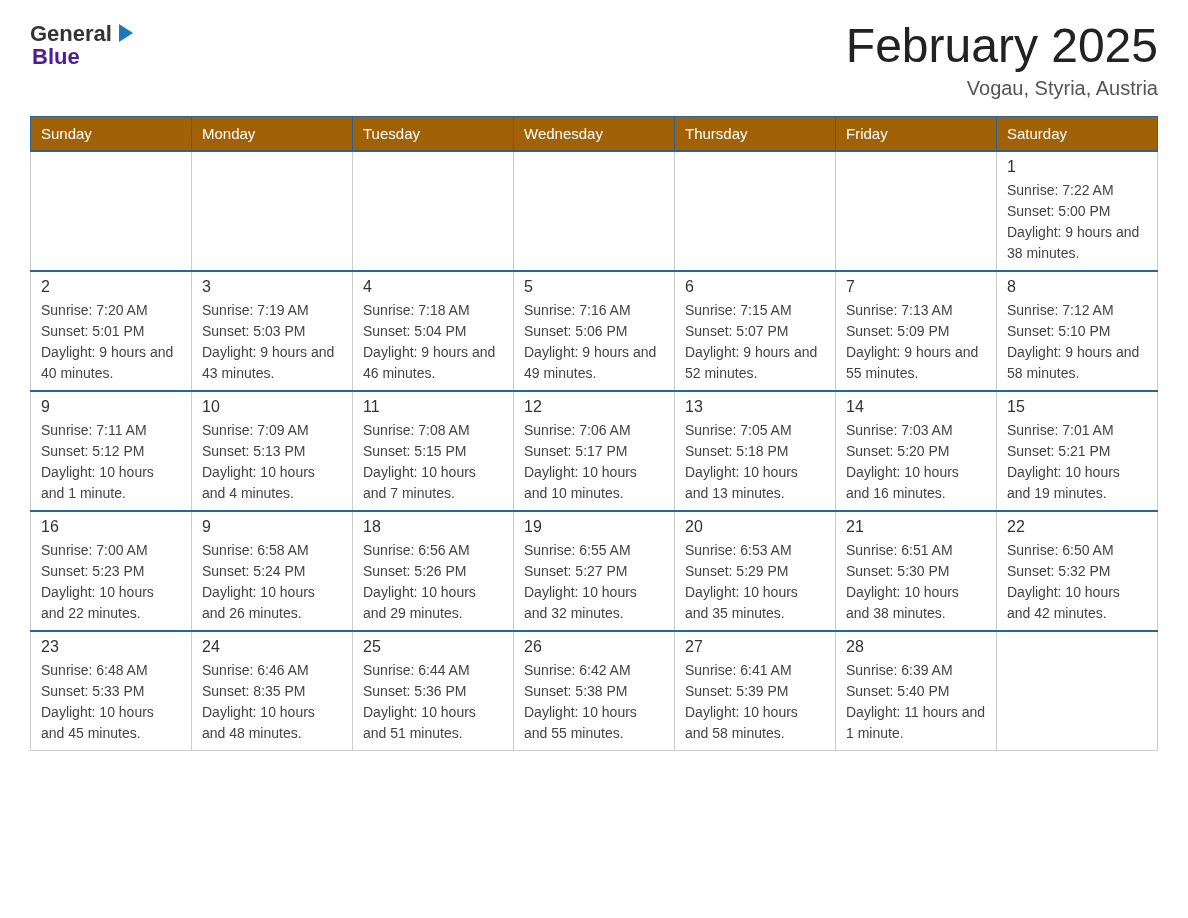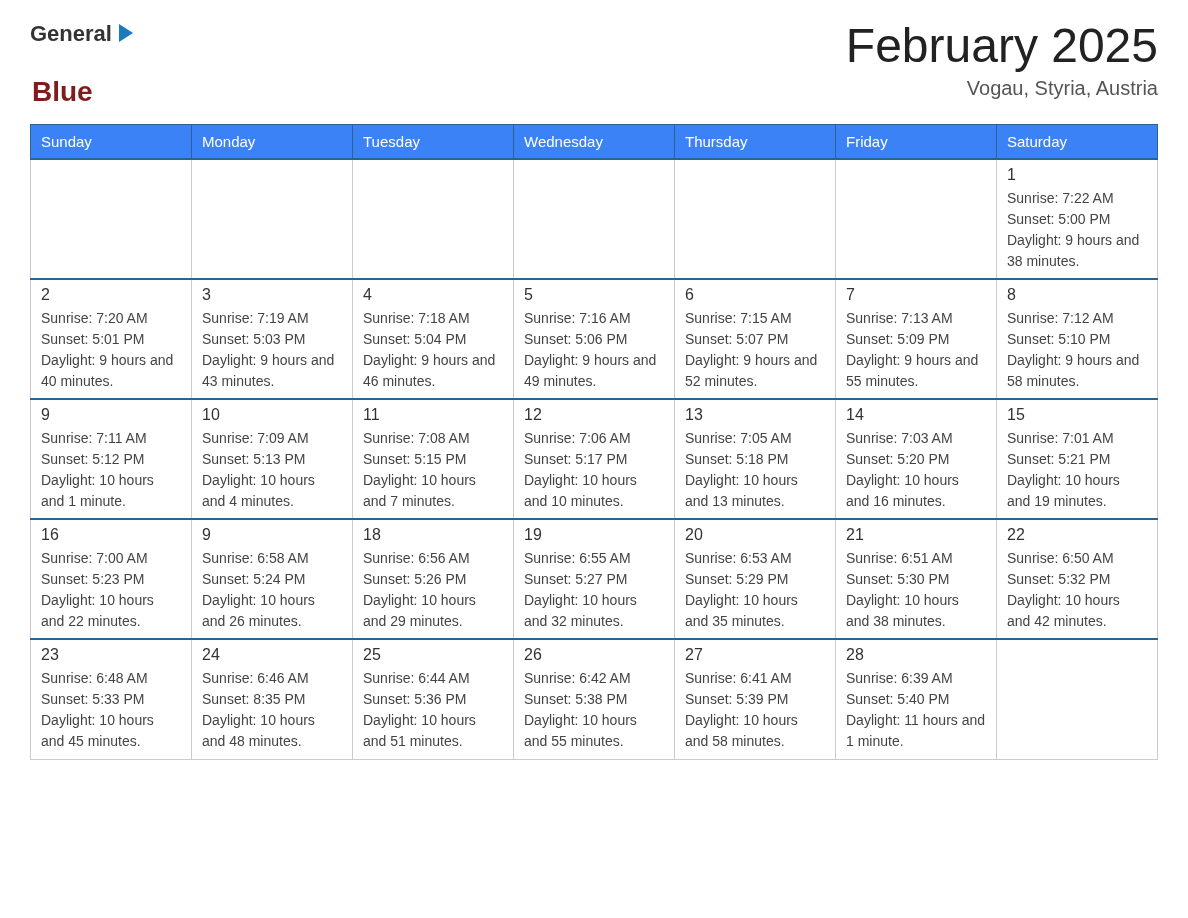--- a/index.html
+++ b/index.html
@@ -17,30 +17,29 @@
       margin-bottom: 16px;
     }
     .logo-text-general {
       font-size: 22px;
       font-weight: bold;
       color: #333;
     }
     .logo-wrapper {
       display: flex;
       flex-direction: column;
-      gap: 32px;
     }
     .logo-line1 {
       display: flex;
       align-items: center;
     }
     .logo-line2 {
-      font-size: 28px;
+      font-size: 22px;
       font-weight: bold;
-      color: #7f1d1d;
+      color: #4c1d95;
       margin-top: -4px;
       margin-left: 2px;
     }
     .title-block {
       text-align: right;
     }
     .calendar-title {
       font-size: 48px;
       font-weight: normal;
       color: #222;
@@ -50,21 +49,21 @@
       font-size: 20px;
       color: #555;
       margin-top: 4px;
     }
     .calendar-table {
       width: 100%;
       border-collapse: collapse;
       table-layout: fixed;
     }
     .calendar-table th {
-      background-color: #3b82f6;
+      background-color: #a16207;
       color: #fff;
       font-size: 15px;
       font-weight: normal;
       padding: 8px 10px;
       text-align: left;
       border: 1px solid #2a6496;
     }
     .calendar-table td {
       vertical-align: top;
       padding: 6px 10px;

